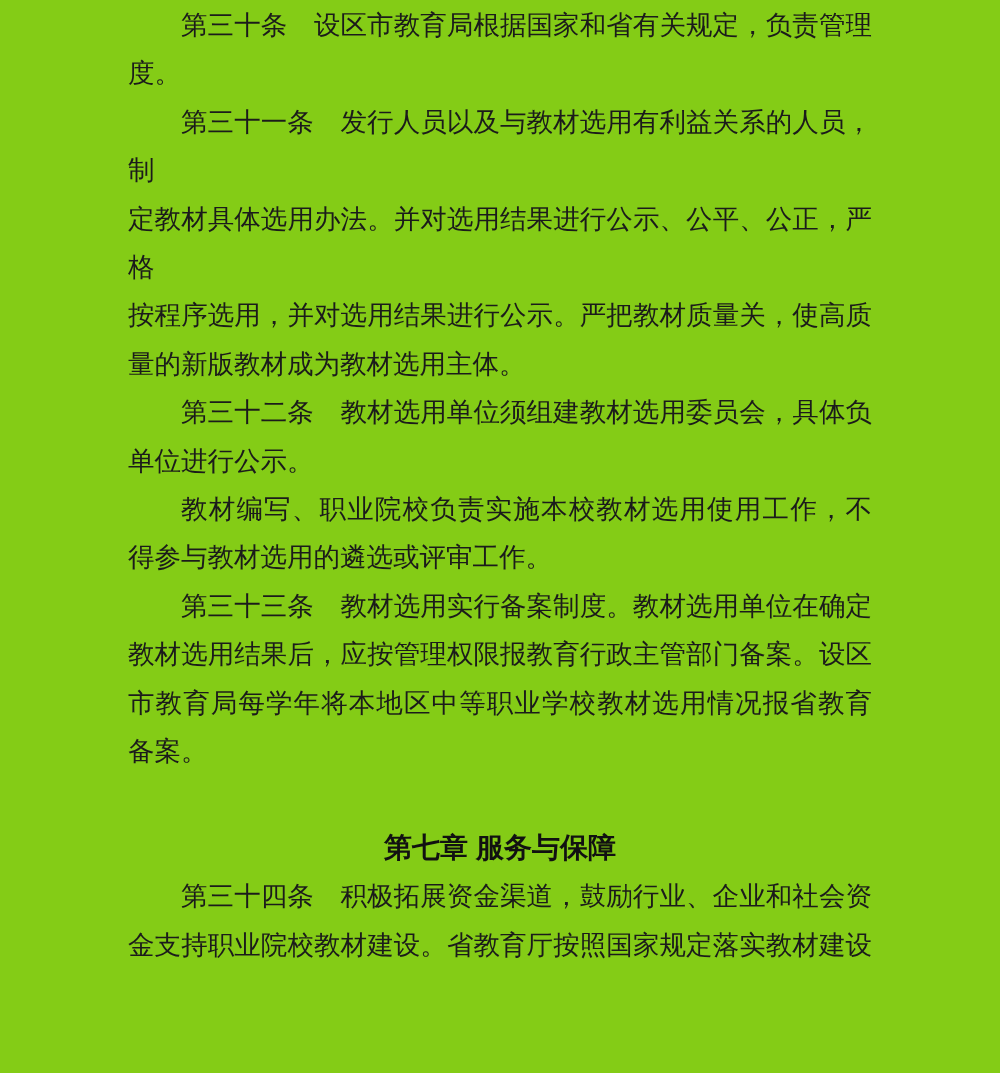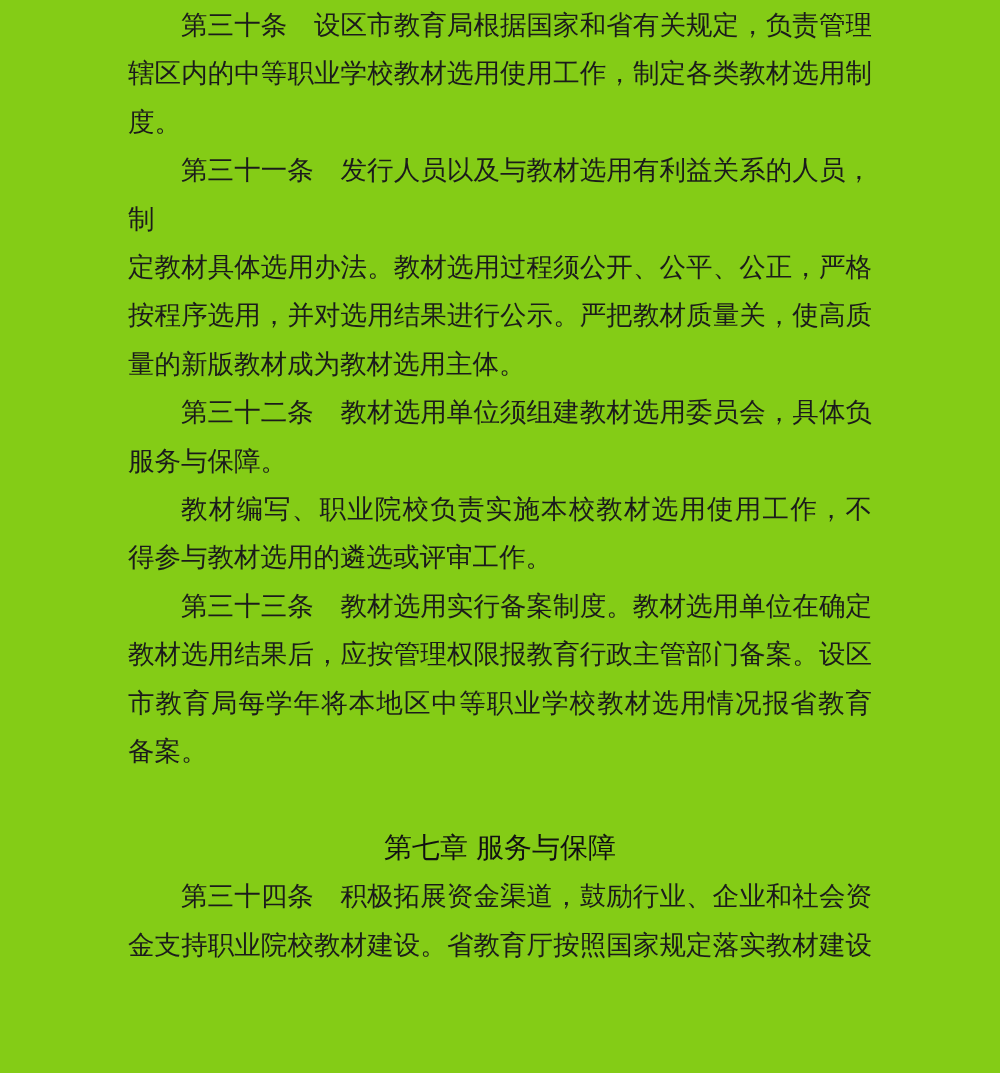--- a/index.html
+++ b/index.html
@@ -35,49 +35,48 @@
   .para .line.fill {
     text-align-last: justify;
   }
   .para .line.first {
     text-indent: 2em;
   }
   .chapter-heading {
     margin: 48.4px 0 0 0;
     padding: 0;
     font-family: "Liberation Sans", sans-serif;
-    font-weight: 400;
+    font-weight: 700;
     font-size: 28px;
     line-height: 48.4px;
     color: #111111;
     text-align: center;
   }
 </style>
 </head>
 <body>
 
 <main class="page">
   <article class="doc-body">
 
     <p class="para">
         <span class="line first fill">第三十条　设区市教育局根据国家和省有关规定，负责管理</span>
-        <span class="line fill">辖区内的中等职业学校教材选用使用工作，制定各类教材选用制</span>
         <span class="line">度。</span>
       </p>
 
     <p class="para">
         <span class="line first fill">第三十一条　发行人员以及与教材选用有利益关系的人员，制</span>
-        <span class="line fill">定教材具体选用办法。教材选用过程须公开、公平、公正，严格</span>
+        <span class="line fill">定教材具体选用办法。并对选用结果进行公示、公平、公正，严格</span>
         <span class="line fill">按程序选用，并对选用结果进行公示。严把教材质量关，使高质</span>
         <span class="line">量的新版教材成为教材选用主体。</span>
       </p>
 
     <p class="para">
         <span class="line first fill">第三十二条　教材选用单位须组建教材选用委员会，具体负</span>
-        <span class="line">服务与保障。</span>
+        <span class="line">单位进行公示。</span>
       </p>
 
     <p class="para">
         <span class="line first fill">教材编写、职业院校负责实施本校教材选用使用工作，不</span>
         <span class="line">得参与教材选用的遴选或评审工作。</span>
       </p>
 
     <p class="para">
         <span class="line first fill">第三十三条　教材选用实行备案制度。教材选用单位在确定</span>
         <span class="line fill">教材选用结果后，应按管理权限报教育行政主管部门备案。设区</span>

